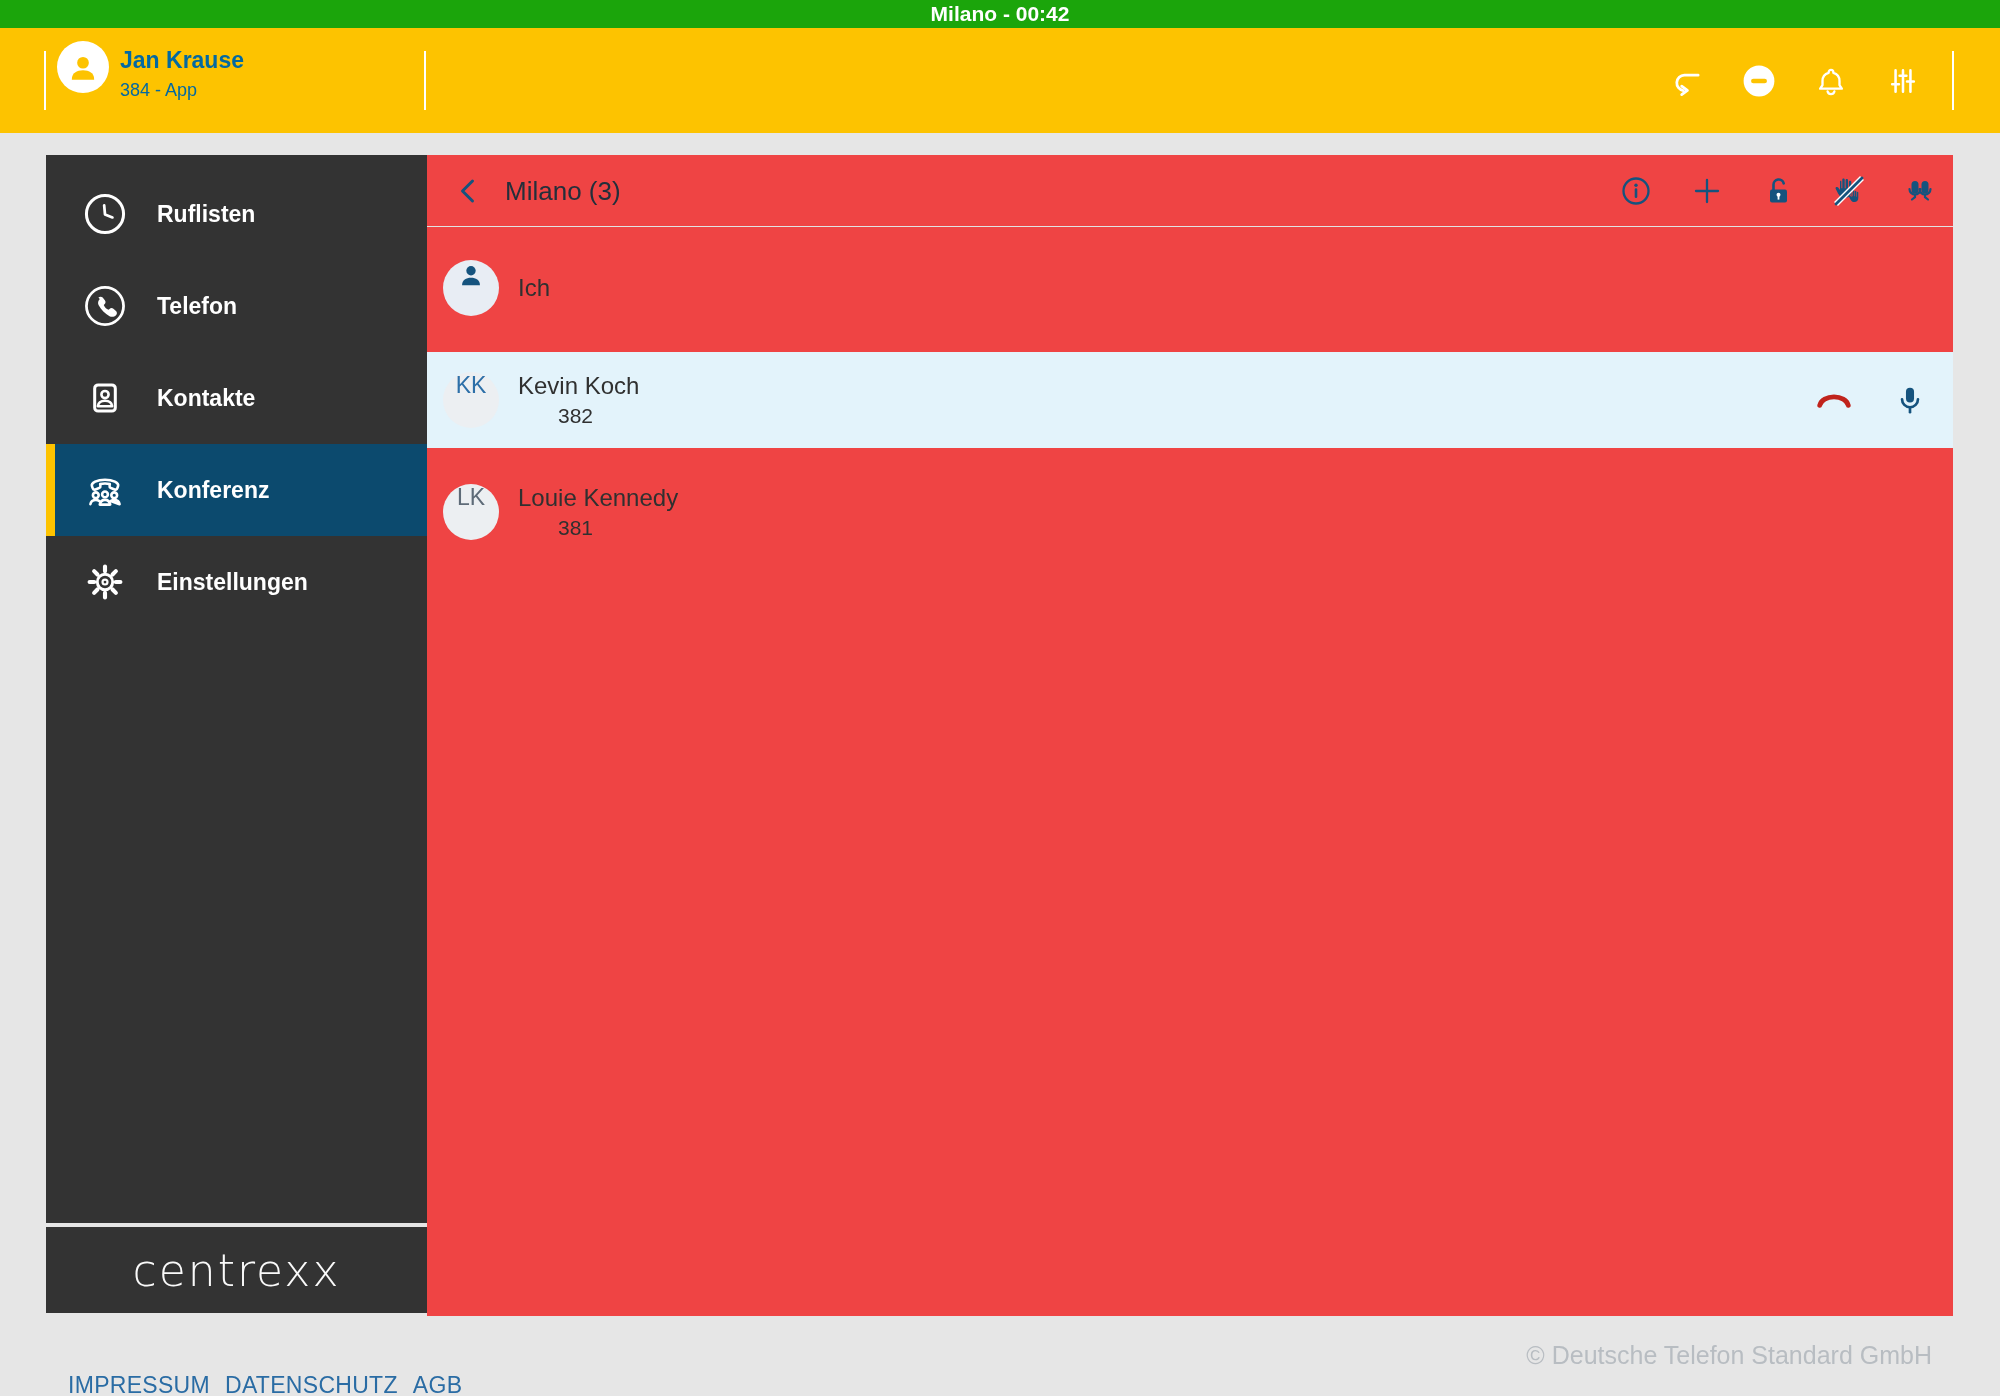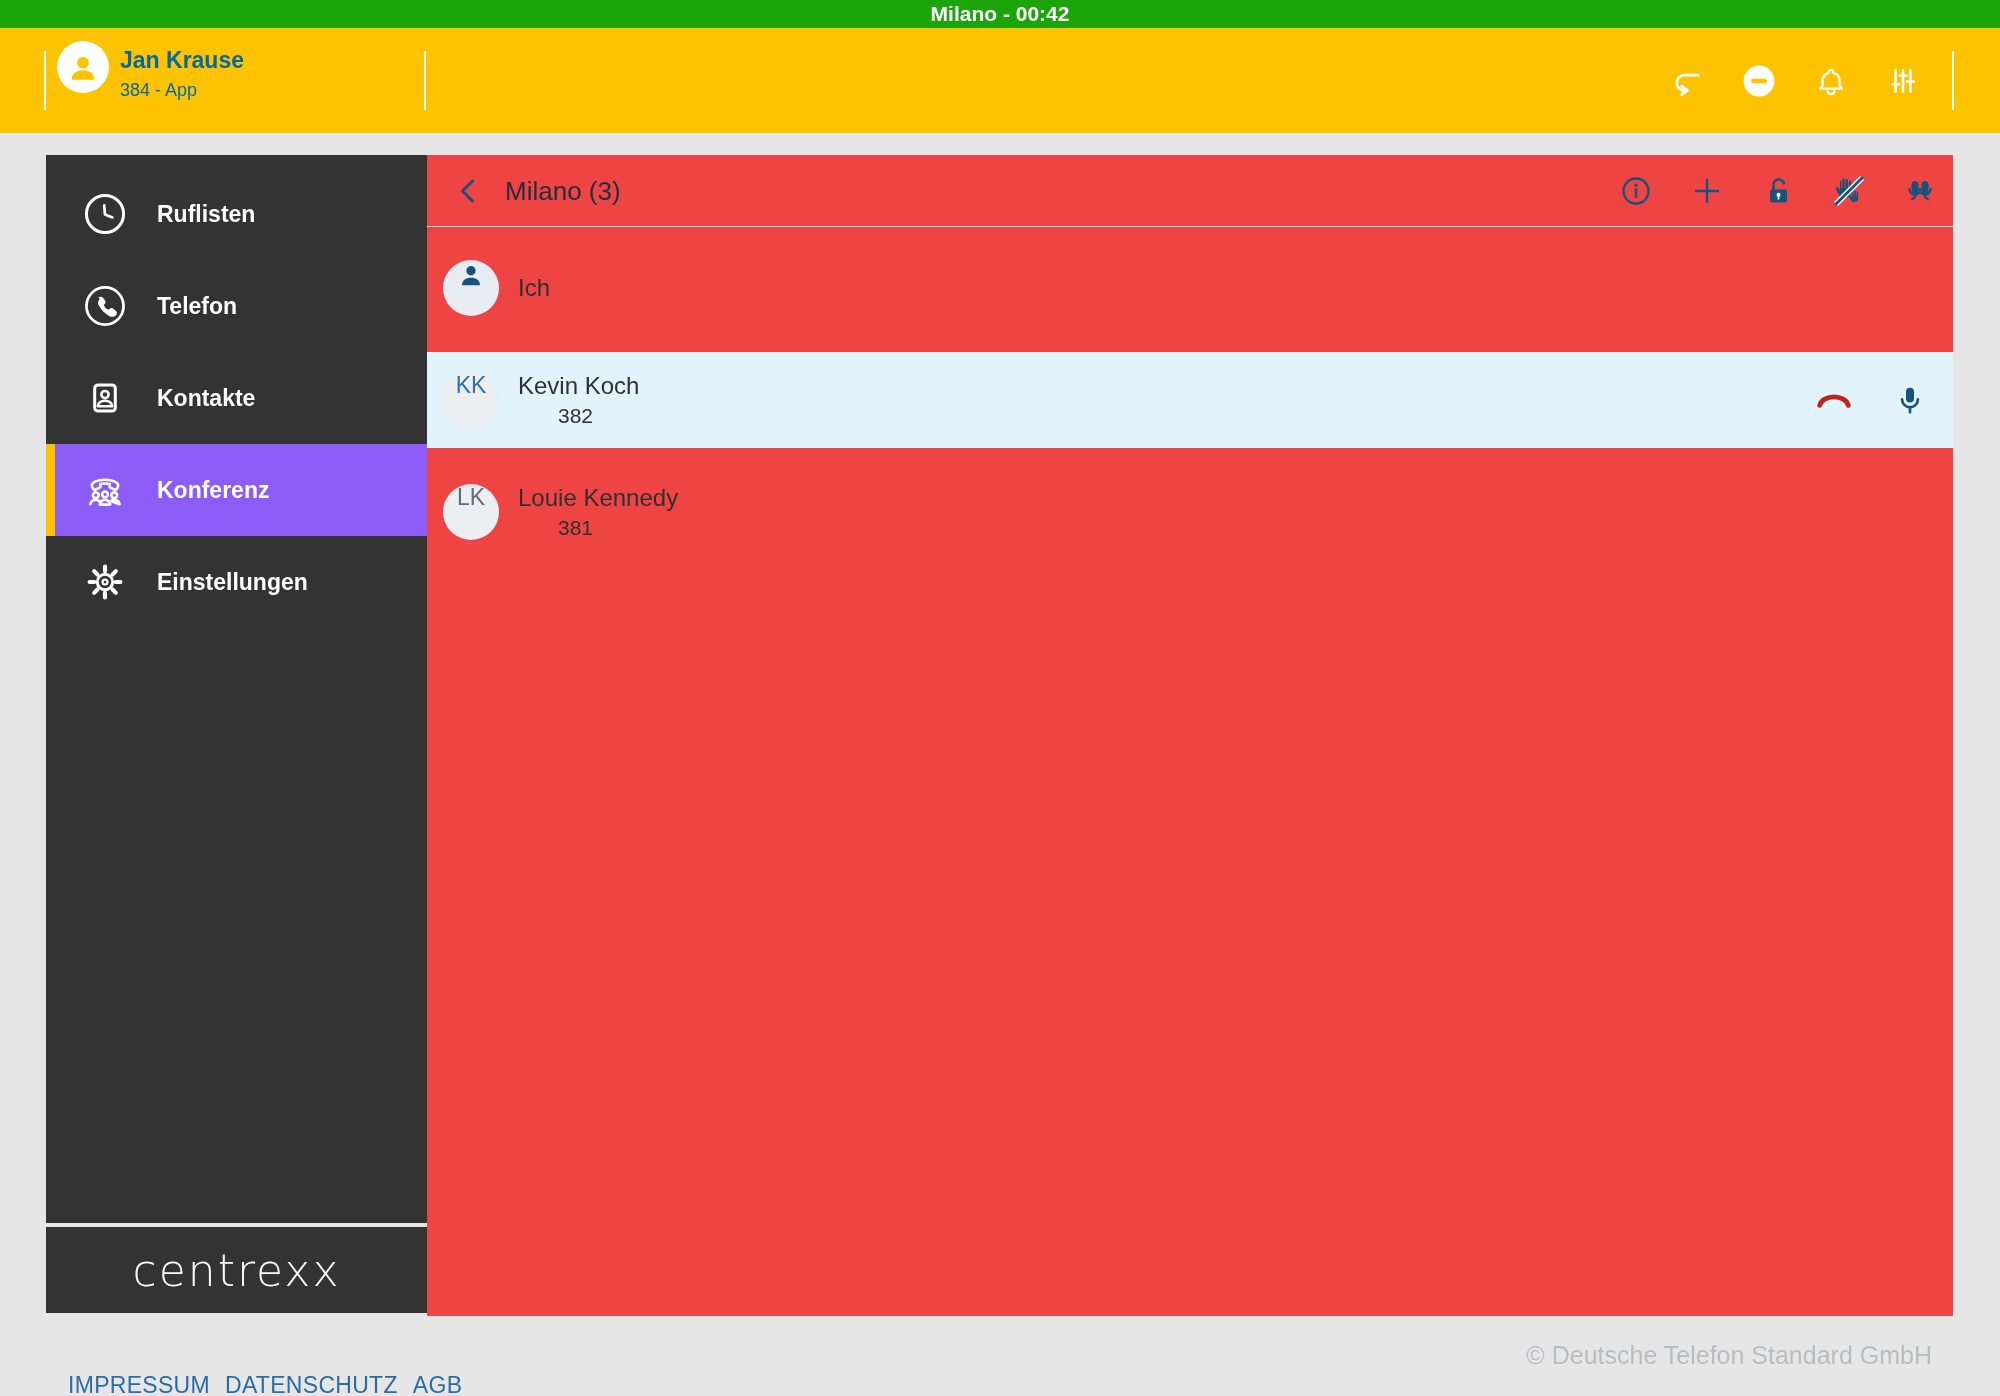--- a/index.html
+++ b/index.html
@@ -20,21 +20,21 @@
   .user-ext  { font-size:18px; margin-top:6px; }
   .topbar-icons { position:absolute; right:79px; top:0; height:105px; display:flex; align-items:center; gap:36px; }
   .icon-btn { width:36px; height:36px; display:flex; align-items:center; justify-content:center; cursor:pointer; }
 
   
   .sidebar { position:absolute; left:46px; top:155px; width:381px; height:1068px; background:#333333; padding-top:13px; }
   .side-item { position:relative; height:92px; color:#fff; cursor:pointer; }
   .side-item .s-icon { position:absolute; left:37px; top:24px; width:44px; height:44px; }
   .side-item .s-label { position:absolute; left:111px; top:50%; transform:translateY(-50%);
                         font-size:23px; font-weight:bold; }
-  .side-item.active { background:#8b5cf6;padding-left:32px; }
+  .side-item.active { background:#0c4a6e;padding-left:32px; }
   .side-item.active::before { content:""; position:absolute; left:0; top:0; bottom:0; width:9px; background:#FDC300; }
 
   .logo-block { position:absolute; left:46px; top:1227px; width:381px; height:86px; background:#333333;
                 display:flex; align-items:center; justify-content:center; }
   .logo-text { color:#FAFAFA; font-size:44px; font-weight:300; letter-spacing:2px; font-family:"DejaVu Sans",sans-serif; }
 
   
   .content { position:absolute; left:427px; top:155px; width:1526px; height:1161px; background:#ef4444; }
   .conf-header { position:relative; height:72px; border-bottom:1px solid #E2E2E2; }
   .back-btn { position:absolute; left:26px; top:20px; width:32px; height:32px; cursor:pointer; }

